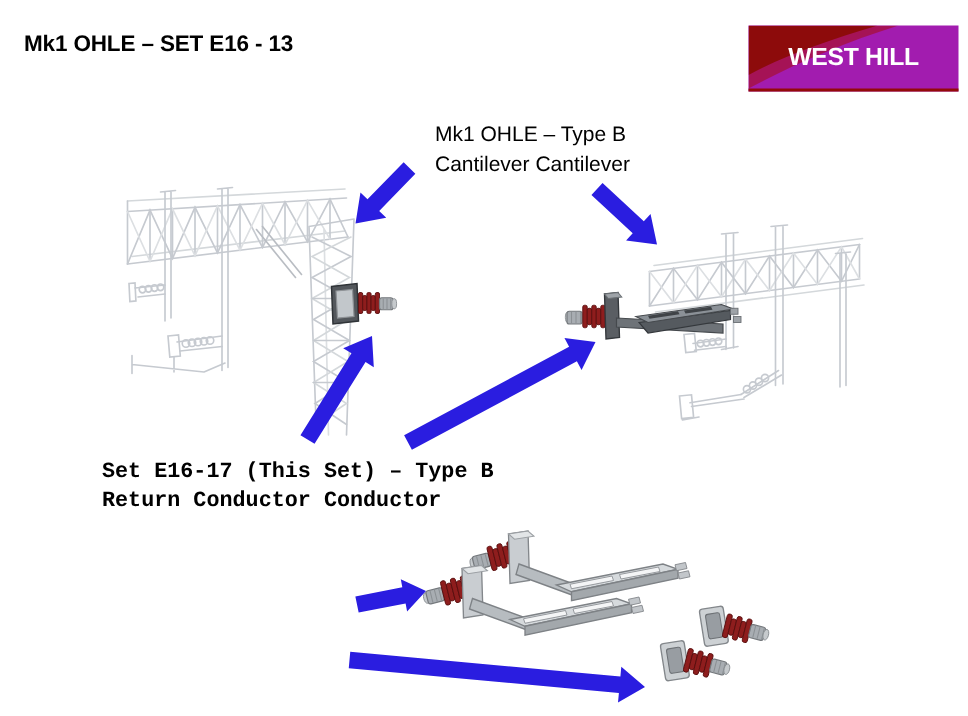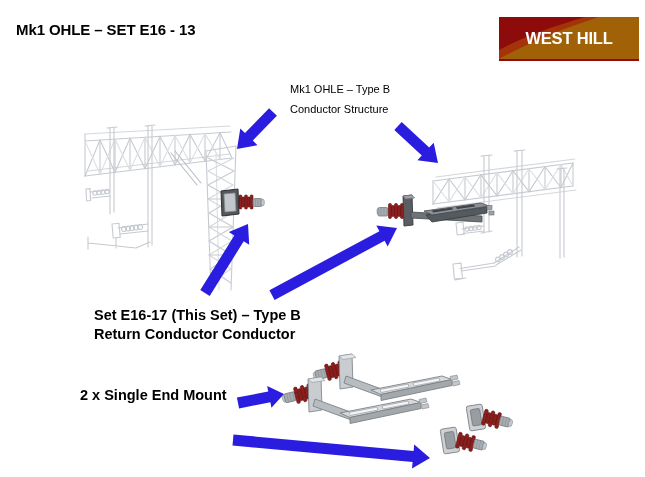--- a/index.html
+++ b/index.html
@@ -7,33 +7,33 @@
     position:relative;width:645px;height:477px;background:#ffffff;overflow:hidden;
     font-family:"Liberation Sans", sans-serif;color:#000;
   }
   .art{position:absolute;left:0;top:0;width:645px;height:477px;}
   .title{
     position:absolute;left:16px;top:21px;font-size:15px;font-weight:bold;
     letter-spacing:-0.1px;white-space:nowrap;
   }
   .logo{
     position:absolute;left:499px;top:17px;width:140px;height:44px;
-    background:#a16207;border-bottom:2px solid #930a0a;box-sizing:border-box;
+    background:#a21caf;border-bottom:2px solid #930a0a;box-sizing:border-box;
     overflow:hidden;
   }
   .logo svg{position:absolute;left:0;top:0;}
   .logo-text{
     position:relative;z-index:2;display:flex;flex-direction:column;align-items:center;
     justify-content:center;height:100%;color:#fff;font-weight:bold;font-size:16.5px;
     line-height:20px;letter-spacing:-0.2px;white-space:nowrap;
   }
-  .note{position:absolute;font-size:11px;line-height:20px;}
+  .note{position:absolute;font-size:14px;line-height:20px;}
   .note-structure{left:290px;top:79px;}
   .bold{font-weight:bold;}
-  .note-set{left:94px;top:306px;line-height:19px;font-size:14.5px;}
+  .note-set{left:68px;top:306px;line-height:19px;font-size:14.5px;font-family:Liberation Mono, monospace;}
   .item1{left:80px;top:385px;font-size:14.5px;}
   .item2{left:80px;top:424px;font-size:14.5px;}
   .line{white-space:nowrap;}
 </style>
 </head>
 <body>
 
 <div class="page">
 
   <svg class="art" viewBox="0 0 645 477" aria-hidden="true">
@@ -209,23 +209,22 @@
       <path d="M0,0 L100,0 C62,12 30,26 0,42 Z" fill="#a80d0d" opacity="0.55"></path>
       <path d="M0,0 L86,0 C52,10 22,21 0,33 Z" fill="#8d0b0b"></path>
     </svg>
     <div class="logo-text">
       <span class="line">WEST HILL</span>
     </div>
   </div>
 
   <div class="note note-structure">
     <div class="line">Mk1 OHLE – Type B</div>
-    <div class="line">Conductor Structure</div>
+    <div class="line">Cantilever Cantilever</div>
   </div>
 
   <div class="note bold note-set">
     <div class="line">Set E16-17 (This Set) – Type B</div>
     <div class="line">Return Conductor Conductor</div>
   </div>
 
-  <div class="note bold item1">2 x Single End Mount</div>
 
 </div>
 
 </body></html>

